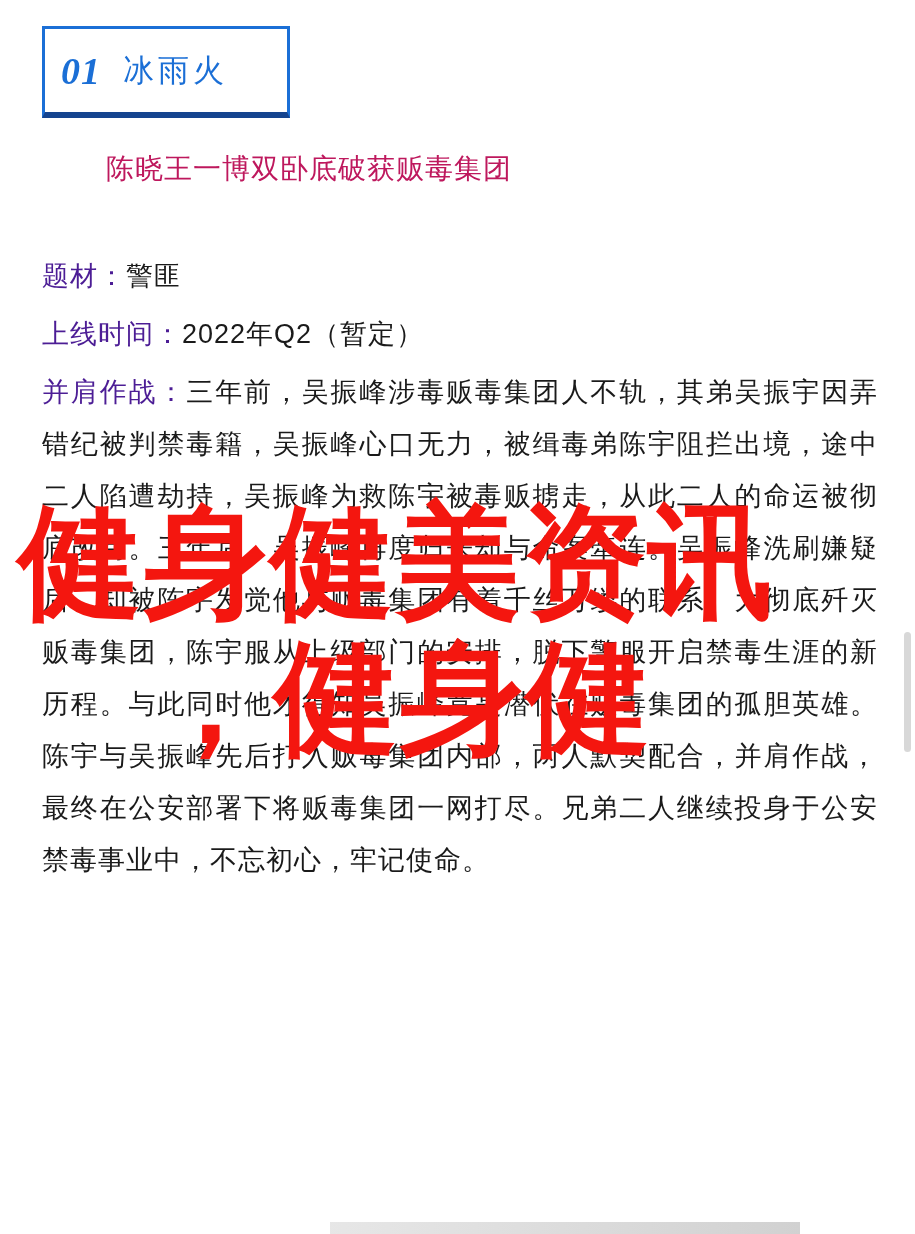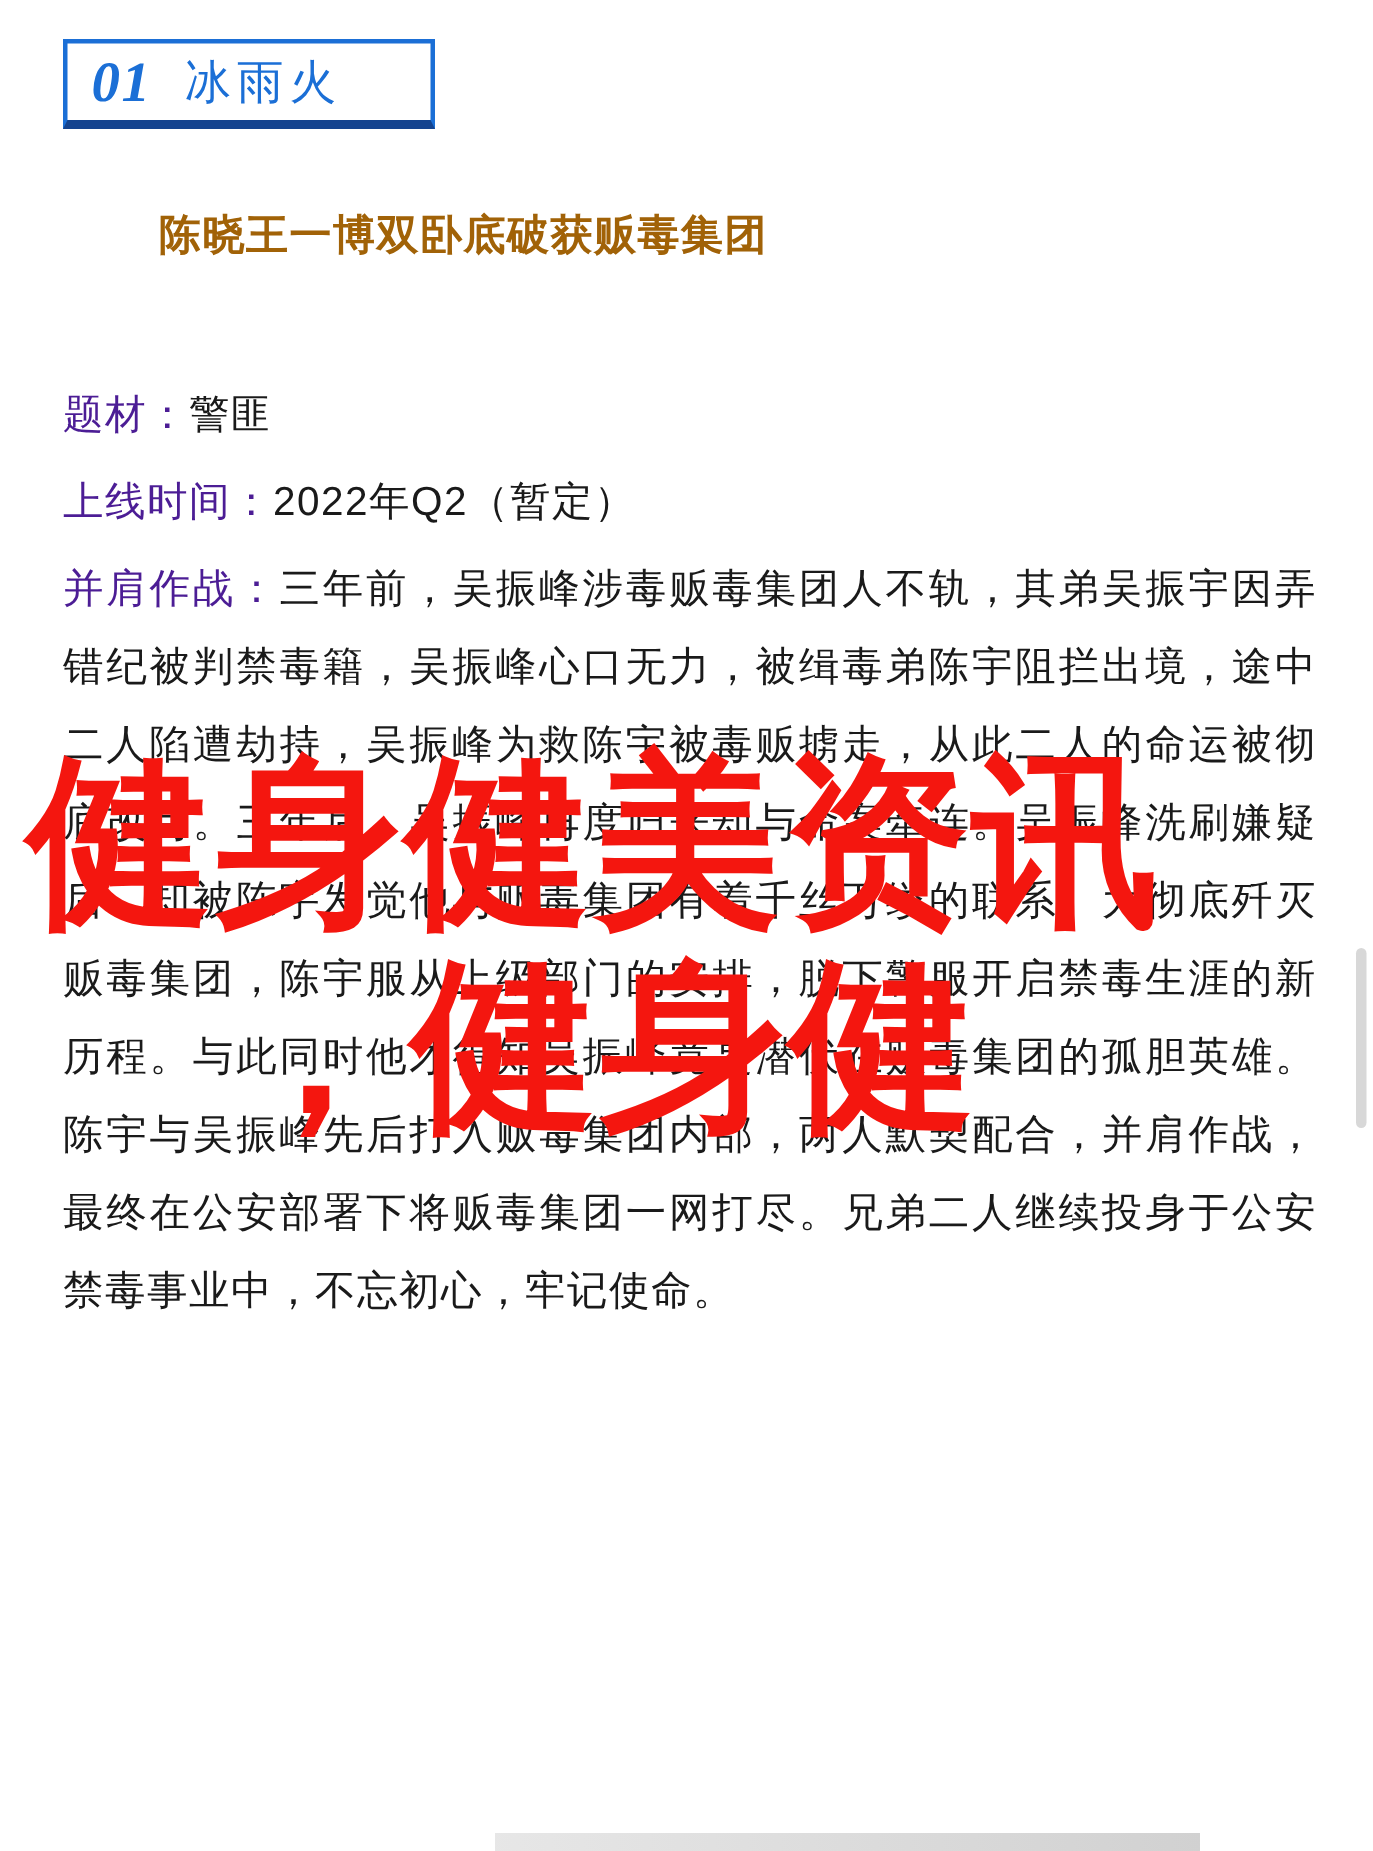--- a/index.html
+++ b/index.html
@@ -14,21 +14,21 @@
     overflow: hidden;
     font-family: "Liberation Sans", sans-serif;
   }
 
   
   .badge {
     position: absolute;
     left: 42px;
     top: 26px;
     width: 248px;
-    height: 60px;
+    height: 92px;
     box-sizing: border-box;
     border: 3px solid #1b6fd6;
     border-bottom: 6px solid #15448f;
     display: flex;
     align-items: center;
     padding-left: 16px;
     gap: 22px;
   }
   .badge-num {
     font-family: "Liberation Serif", serif;
@@ -42,24 +42,24 @@
     font-size: 31px;
     color: #1b6fd6;
     letter-spacing: 4px;
     font-weight: 500;
   }
 
   
   .doc-title {
     position: absolute;
     left: 106px;
-    top: 138px;
+    top: 150px;
     font-size: 28px;
-    font-weight: bold;
-    color: #a16207;
+    font-weight: normal;
+    color: #be185d;
     letter-spacing: 1px;
     white-space: nowrap;
   }
 
   
   .content {
     position: absolute;
     left: 42px;
     top: 250px;
     width: 836px;

